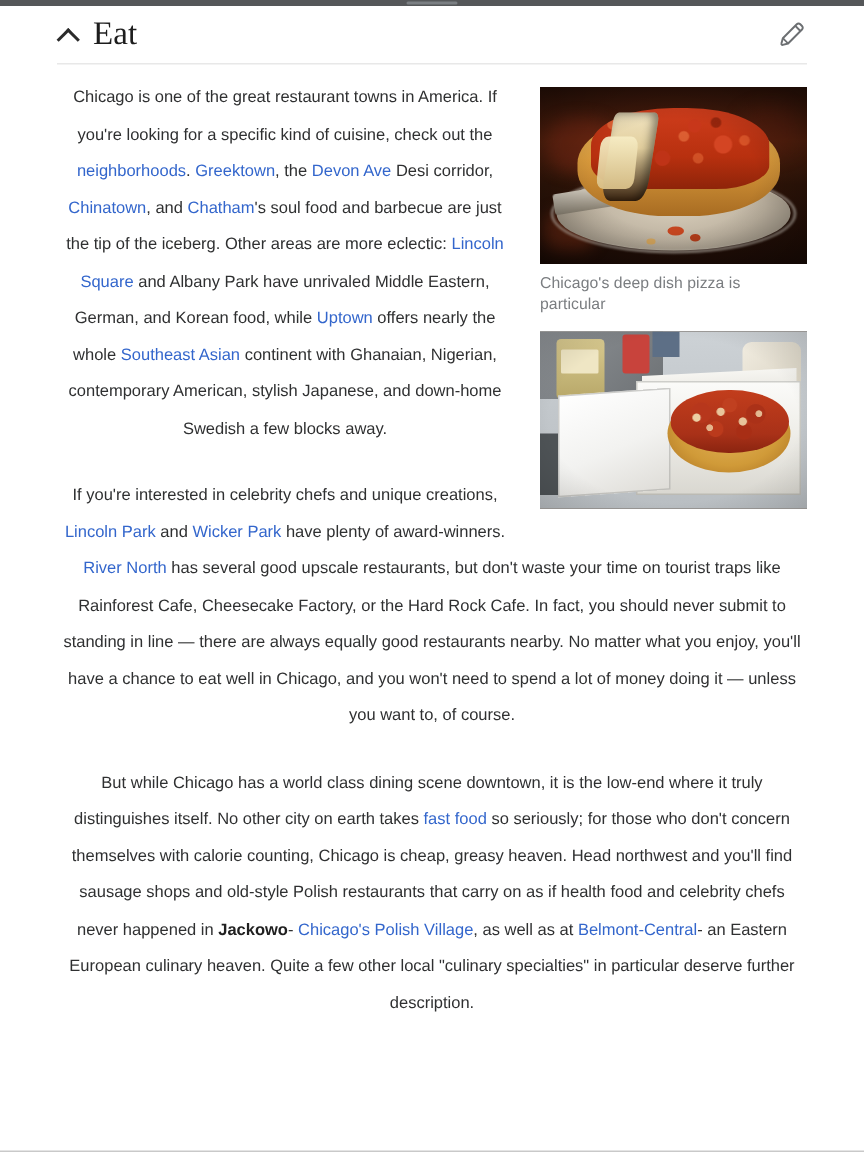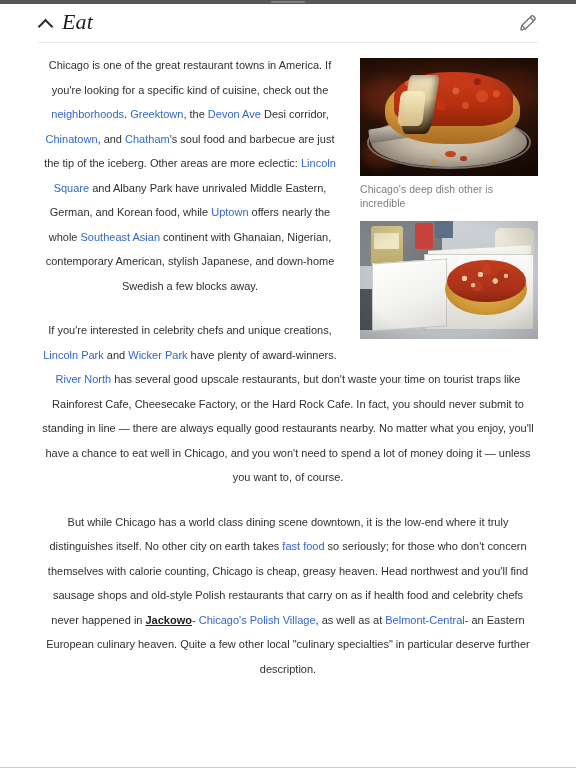--- a/index.html
+++ b/index.html
@@ -37,21 +37,20 @@
     position: absolute; top: 4px; left: 0;
     width: 576px; height: 764px;
     padding: 0 38px;
   }
 
   
   .section-head {
     display: flex; align-items: center;
     height: 34px;
     padding-top: 2px;
-    font-style: italic;
   }
   .chevron-up {
     width: 15px; height: 15px;
     position: relative;
     margin-right: 9px;
     flex: none;
     top: 1px;
   }
   .chevron-up::before {
     content: "";
@@ -95,21 +94,21 @@
     font-size: 11px;
     line-height: 24.5px;
     color: #2f3031;
     text-align: center;
   }
   p.para:last-child { margin-bottom: 0; }
   a.wlink {
     color: #3366cc;
     text-decoration: none;
   }
-  b, strong { font-weight: 700; color: #202020; text-decoration: underline; }
+  b, strong { font-weight: 700; color: #202020; }
 
   
   .fig {
     float: right;
     clear: right;
     width: 178px;
     margin: 0 0 11px 18px;
   }
   .fig.first { margin-top: 5px; }
   .fig-img {
@@ -322,21 +321,21 @@
                 <div class="p1-sauce-tex"></div>
               </div>
             <div class="p1-gap"></div>
             <div class="p1-cheese"></div>
             <div class="p1-crumb1"></div>
               <div class="p1-crumb2"></div>
               <div class="p1-crumb3"></div>
             <div class="p1-vign"></div>
           </div>
         </div>
-        <figcaption class="fig-cap">Chicago's deep dish other is incredible</figcaption>
+        <figcaption class="fig-cap">Chicago's deep dish pizza is particular</figcaption>
       </figure>
 
       <figure class="fig">
         <div class="fig-img">
           <div class="photo2">
             <div class="p2-topleft"></div>
             <div class="p2-jar"></div>
               <div class="p2-jar-lbl"></div>
             <div class="p2-red"></div>
               <div class="p2-blue"></div>

